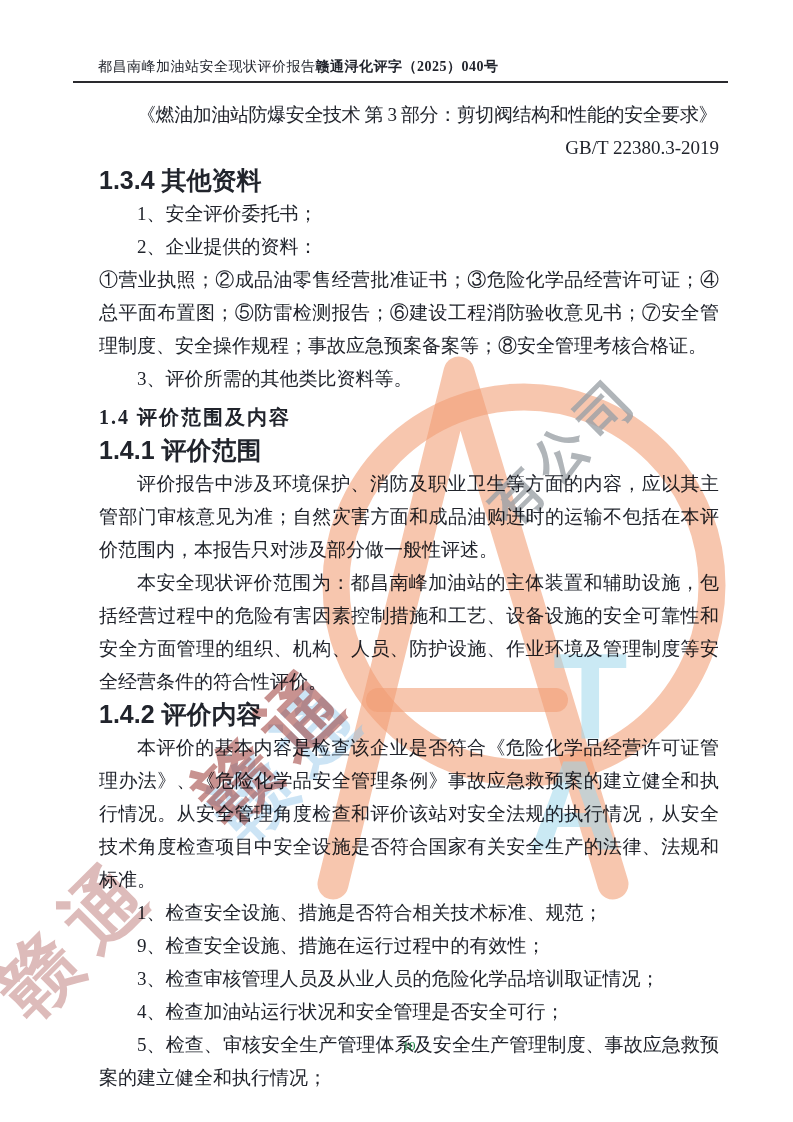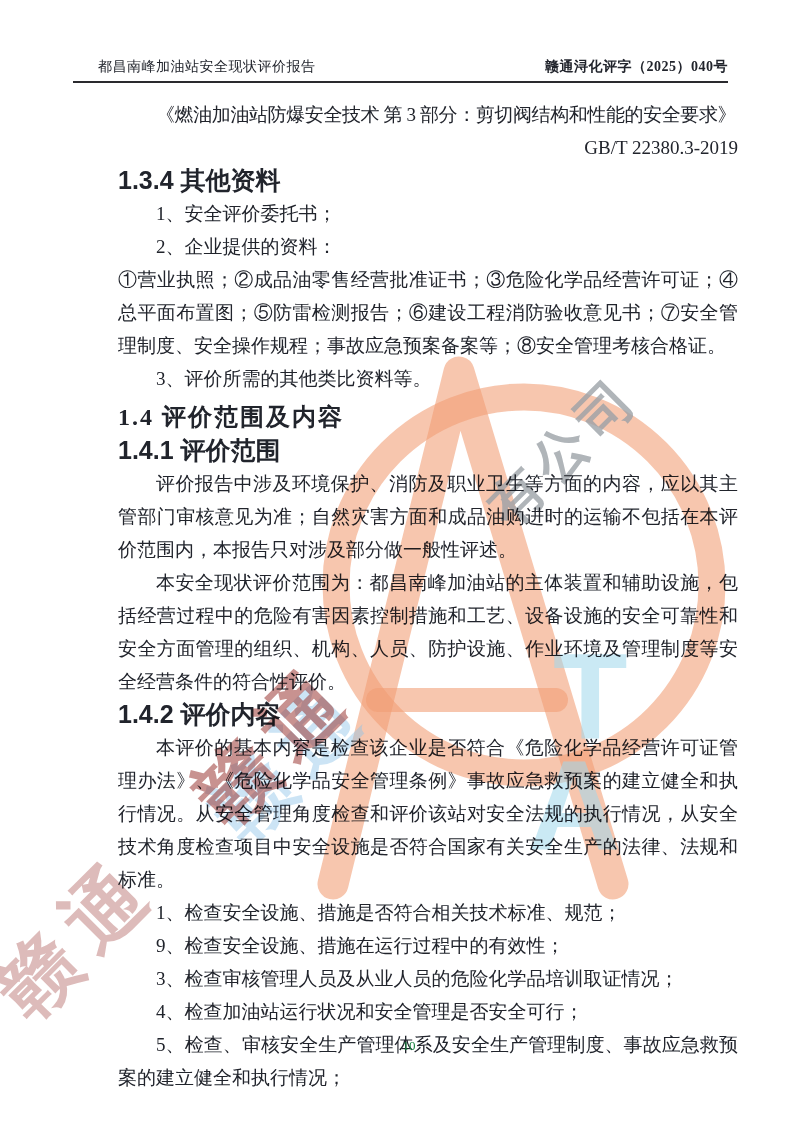--- a/index.html
+++ b/index.html
@@ -10,45 +10,44 @@
     background:#ffffff;
     font-family:"Liberation Serif","DejaVu Serif",serif;
     color:#21242c;
     overflow:hidden;
   }
   
   .header{
     position:absolute;left:73px;top:58px;width:655px;
     border-bottom:2px solid #2a2a2e;
     padding-bottom:5px;
-    display:flex;justify-content:space-between;align-items:flex-end;
+    display:flex;justify-content:flex-start;align-items:flex-end;
     font-size:14px;
     z-index:3;
   }
   .header .h-left{margin-left:25px;letter-spacing:.5px;}
   .header .h-right{font-weight:bold;letter-spacing:.5px;}
   
   .content{
     position:absolute;left:99px;top:98px;width:620px;
     font-size:19px;line-height:33px;
     text-align:justify;
     z-index:2;
-    margin-left:19px;
   }
   .content p{margin:0;}
   .indent{text-indent:2em;}
   .no-indent{text-indent:0;}
   .nowrap{white-space:nowrap;letter-spacing:-0.4px;}
   .right-line{text-align:right;}
   .h-sub{
     font-family:"Liberation Sans","DejaVu Sans",sans-serif;
     font-weight:bold;font-size:25px;
   }
   .h-main{
-    font-weight:bold;font-size:24px;letter-spacing:2px;
+    font-weight:bold;font-size:20px;letter-spacing:2px;
     margin-top:6px !important;
   }
   
   .footer{
     position:absolute;left:99px;top:1038px;width:620px;
     text-align:center;font-size:13px;color:#15803d;
     z-index:2;
   }
   
   .watermark{

